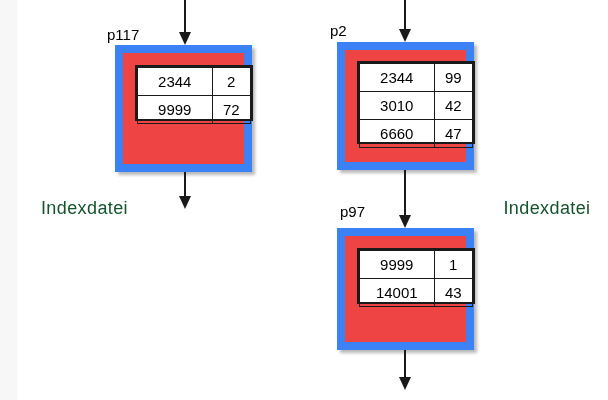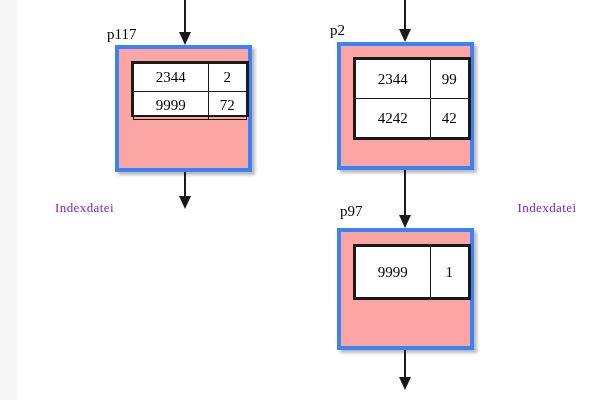--- a/index.html
+++ b/index.html
@@ -6,39 +6,39 @@
     margin: 0;
     padding: 0;
     background: #ffffff;
   }
   #canvas {
     position: relative;
     width: 608px;
     height: 400px;
     background: #ffffff;
     overflow: hidden;
-    font-family: Liberation Serif, serif;
+    font-family: Liberation Sans, sans-serif;
     color: #000000;
   }
   
   .edge-strip {
     position: absolute;
     left: 0;
     top: 0;
     width: 17px;
     height: 400px;
     background: #f7f7f7;
   }
 
   
   .page-box {
     position: absolute;
     box-sizing: border-box;
-    background: #fca5a5;
-    border: 4px solid #3b82f6;
+    background: #ef4444;
+    border: 8px solid #3b82f6;
     box-shadow: 3px 3px 3px rgba(0,0,0,0.28);
   }
   .page-label {
     position: absolute;
     font-size: 15px;
     line-height: 15px;
     letter-spacing: 0px;
     white-space: nowrap;
     color: #000000;
   }
@@ -88,24 +88,24 @@
     height: 0;
     border-left: 6px solid transparent;
     border-right: 6px solid transparent;
     border-top: 13px solid #1a1a1a;
   }
 
   
   .caption {
     position: absolute;
     text-align: center;
-    font-size: 13px;
+    font-size: 18px;
     line-height: 24px;
     letter-spacing: 0.4px;
-    color: #6d28d9;
+    color: #14532d;
     white-space: nowrap;
   }
 </style>
 </head>
 <body>
 
 <div id="canvas">
 
   <div class="edge-strip"></div>
 
@@ -147,22 +147,26 @@
 
   <div class="page-box" style="left:337px; top:42px; width:137px; height:128px;">
     <div class="entry-table" style="left:12px; top:11px; width:118px; height:83px;">
       <table>
         <tbody>
           <tr>
             <td class="key-cell">2344</td>
             <td class="ptr-cell">99</td>
           </tr>
           <tr>
-            <td class="key-cell">4242</td>
+            <td class="key-cell">3010</td>
             <td class="ptr-cell">42</td>
+          </tr>
+          <tr>
+            <td class="key-cell">6660</td>
+            <td class="ptr-cell">47</td>
           </tr>
         </tbody>
       </table>
     </div>
   </div>
 
   <div class="arrow" style="left:398px; top:170px; width:13px; height:59px;">
     <div class="shaft" style="height:47px;"></div>
     <div class="head" style="top:45px;"></div>
   </div>
@@ -170,20 +174,24 @@
   <div class="page-label" style="left:340px; top:204px;">p97</div>
 
   <div class="page-box" style="left:337px; top:228px; width:137px; height:122px;">
     <div class="entry-table" style="left:12px; top:12px; width:118px; height:56px;">
       <table>
         <tbody>
           <tr>
             <td class="key-cell">9999</td>
             <td class="ptr-cell">1</td>
           </tr>
+          <tr>
+            <td class="key-cell">14001</td>
+            <td class="ptr-cell">43</td>
+          </tr>
         </tbody>
       </table>
     </div>
   </div>
 
   <div class="arrow" style="left:398px; top:350px; width:13px; height:42px;">
     <div class="shaft" style="height:29px;"></div>
     <div class="head" style="top:27px;"></div>
   </div>
 

